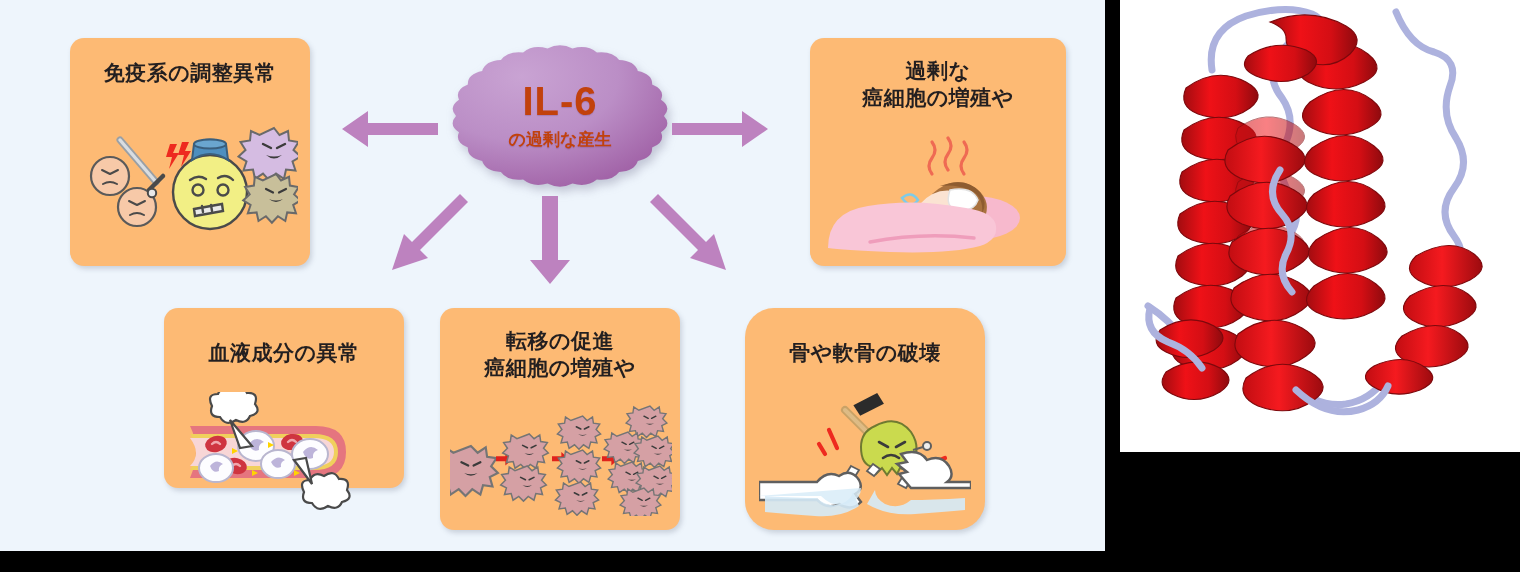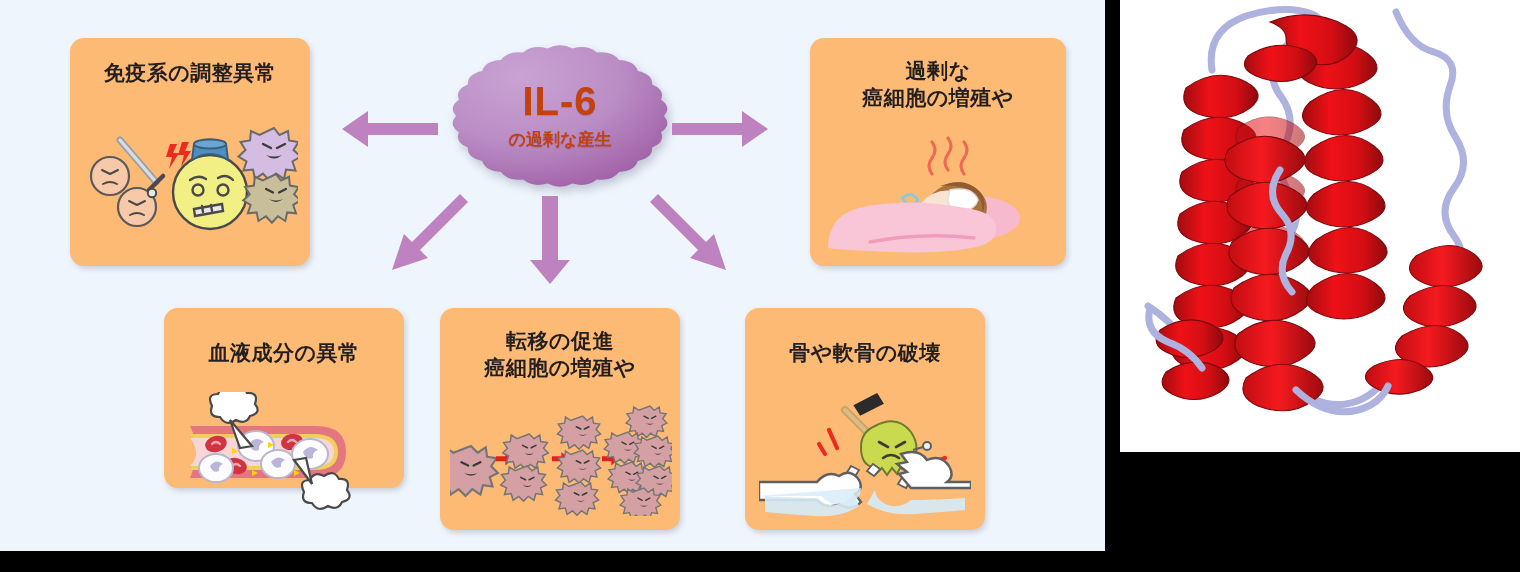--- a/index.html
+++ b/index.html
@@ -253,21 +253,21 @@
           </g>
         <g transform="translate(198,62) scale(.85)">
             <use href="#ccell"></use>
           </g>
         <g transform="translate(182,84) scale(.85)">
             <use href="#ccell"></use>
           </g>
       </svg>
     </div>
 
-    <div class="card" style="left:745px;top:308px;width:240px;height:222px;">
+    <div class="card" style="left:745px;top:308px;width:240px;height:222px;border-radius:29px;">
       <div class="card-title" style="top:32px;font-size:21px;">
         <div>骨や軟骨の破壊</div>
       </div>
       <svg class="ill" style="left:14px;top:84px;" width="212" height="126" viewBox="0 0 212 126">
 
         <g>
           <path d="M94 10 l26 -6 l4 12 l-26 6z" fill="#2b2b2b" transform="rotate(-14 107 10)"></path>
           <path d="M86 18 L112 44" stroke="#c9a267" stroke-width="8" stroke-linecap="round"></path>
           <path d="M86 18 L112 44" stroke="#ddbb85" stroke-width="4" stroke-linecap="round"></path>
         </g>

